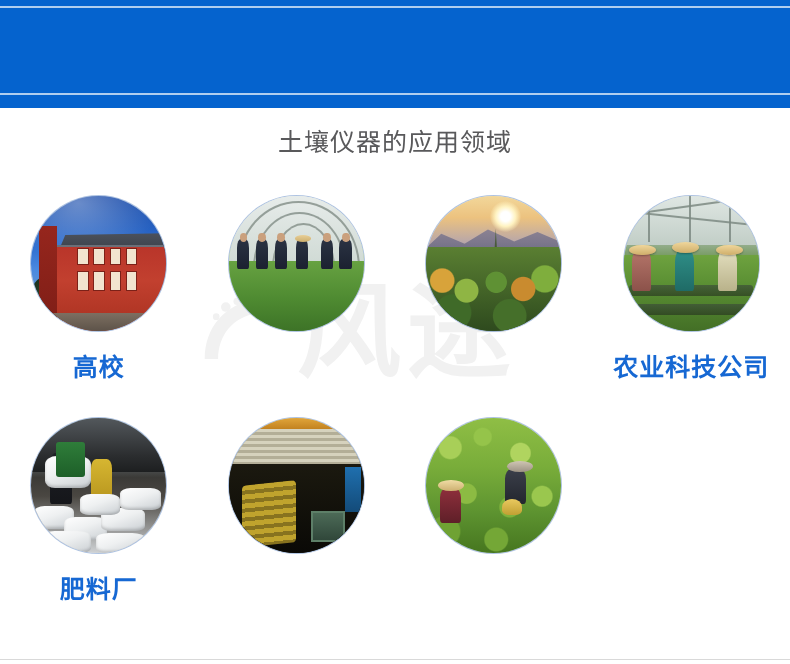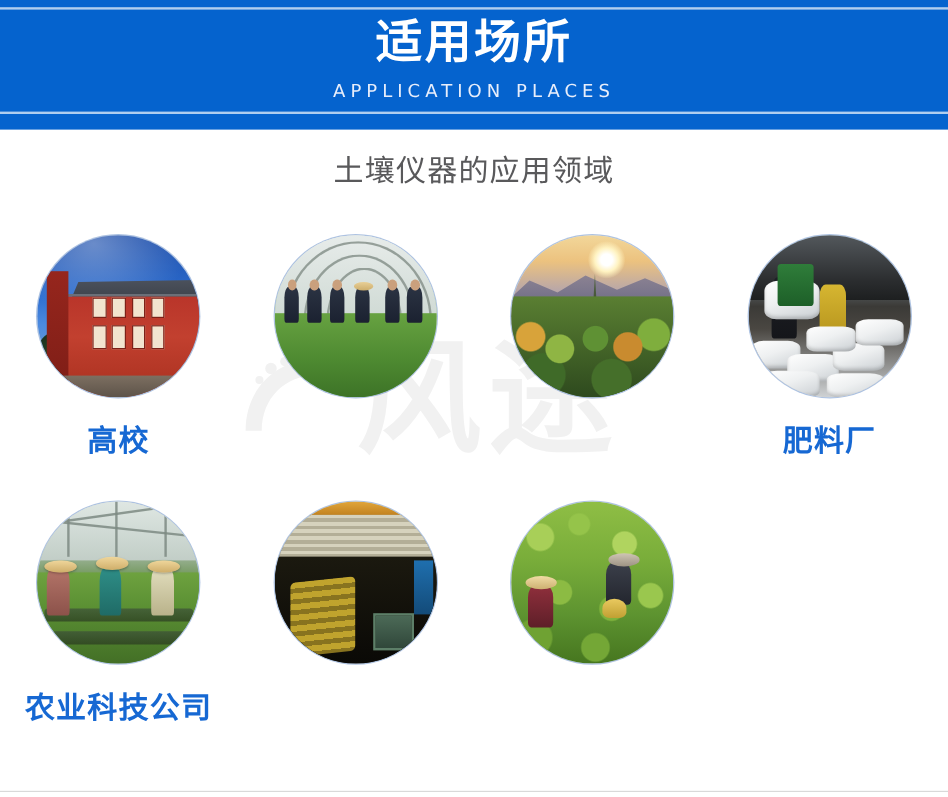--- a/index.html
+++ b/index.html
@@ -408,22 +408,20 @@
     width: 790px;
     height: 1px;
     background: #d9d9d9;
   }
 </style>
 </head>
 <body>
 
 <div class="banner">
   <div class="banner-rule top"></div>
-  <div class="banner-title">适用场所</div>
-  <div class="banner-subtitle">APPLICATION PLACES</div>
   <div class="banner-rule bottom"></div>
 </div>
 
 <div class="section-heading">土壤仪器的应用领域</div>
 
 <div class="watermark">
   <svg class="wm-logo" viewBox="0 0 100 100">
     <path d="M8 78 C8 42, 34 16, 70 16 L92 16 L92 30 L70 30 C42 30, 22 50, 22 78 Z" fill="#f1f1f1"></path>
     <circle cx="30" cy="24" r="5" fill="#f1f1f1"></circle>
     <circle cx="42" cy="18" r="4" fill="#f1f1f1"></circle>
@@ -487,41 +485,20 @@
         <div class="mtn"></div>
         <div class="sun"></div>
         <div class="spire"></div>
         <div class="canopy"></div>
       </div>
     </div>
   </div>
 
   <div class="place-cell">
     <div class="circle">
-      <div class="scene sc-sacks">
-        <div class="sky"></div>
-        <div class="truck"></div>
-        <div class="worker" style="left:14%"></div>
-        <div class="worker b" style="left:44%;height:30%;bottom:40%"></div>
-        <div class="sack" style="left:10%;top:28%;width:34%;height:24%"></div>
-        <div class="sack-label"></div>
-        <div class="sack" style="left:2%;bottom:18%;width:30%;height:17%"></div>
-        <div class="sack" style="left:24%;bottom:10%;width:32%;height:17%"></div>
-        <div class="sack" style="left:52%;bottom:16%;width:32%;height:17%"></div>
-        <div class="sack" style="left:36%;bottom:28%;width:30%;height:16%"></div>
-        <div class="sack" style="left:66%;bottom:32%;width:30%;height:16%"></div>
-        <div class="sack" style="left:8%;bottom:0%;width:36%;height:16%"></div>
-        <div class="sack" style="left:48%;bottom:0%;width:36%;height:15%"></div>
-      </div>
-    </div>
-    <div class="place-label">肥料厂</div>
-  </div>
-
-  <div class="place-cell">
-    <div class="circle">
       <div class="scene sc-seed">
         <div class="roof"></div>
         <div class="beam" style="left:-10%;top:6%;width:130%;height:2px;transform:rotate(-8deg)"></div>
         <div class="beam" style="left:-10%;top:16%;width:130%;height:2px;transform:rotate(6deg)"></div>
         <div class="beam" style="left:18%;top:0;width:2px;height:34%"></div>
         <div class="beam" style="left:48%;top:0;width:2px;height:34%"></div>
         <div class="beam" style="left:78%;top:0;width:2px;height:34%"></div>
         <div class="bed"></div>
         <div class="row-tray" style="bottom:26%"></div>
         <div class="row-tray" style="bottom:12%"></div>
@@ -531,20 +508,41 @@
         <div class="hat" style="left:36%;bottom:58%"></div>
         <div class="worker w3" style="left:70%"></div>
         <div class="hat" style="left:68%;bottom:56%"></div>
       </div>
     </div>
     <div class="place-label">农业科技公司</div>
   </div>
 
   <div class="place-cell">
     <div class="circle">
+      <div class="scene sc-sacks">
+        <div class="sky"></div>
+        <div class="truck"></div>
+        <div class="worker" style="left:14%"></div>
+        <div class="worker b" style="left:44%;height:30%;bottom:40%"></div>
+        <div class="sack" style="left:10%;top:28%;width:34%;height:24%"></div>
+        <div class="sack-label"></div>
+        <div class="sack" style="left:2%;bottom:18%;width:30%;height:17%"></div>
+        <div class="sack" style="left:24%;bottom:10%;width:32%;height:17%"></div>
+        <div class="sack" style="left:52%;bottom:16%;width:32%;height:17%"></div>
+        <div class="sack" style="left:36%;bottom:28%;width:30%;height:16%"></div>
+        <div class="sack" style="left:66%;bottom:32%;width:30%;height:16%"></div>
+        <div class="sack" style="left:8%;bottom:0%;width:36%;height:16%"></div>
+        <div class="sack" style="left:48%;bottom:0%;width:36%;height:15%"></div>
+      </div>
+    </div>
+    <div class="place-label">肥料厂</div>
+  </div>
+
+  <div class="place-cell">
+    <div class="circle">
       <div class="scene sc-store">
         <div class="topbar"></div>
         <div class="shutter"></div>
         <div class="interior"></div>
         <div class="sign"></div>
         <div class="stack"></div>
         <div class="crate"></div>
       </div>
     </div>
   </div>

